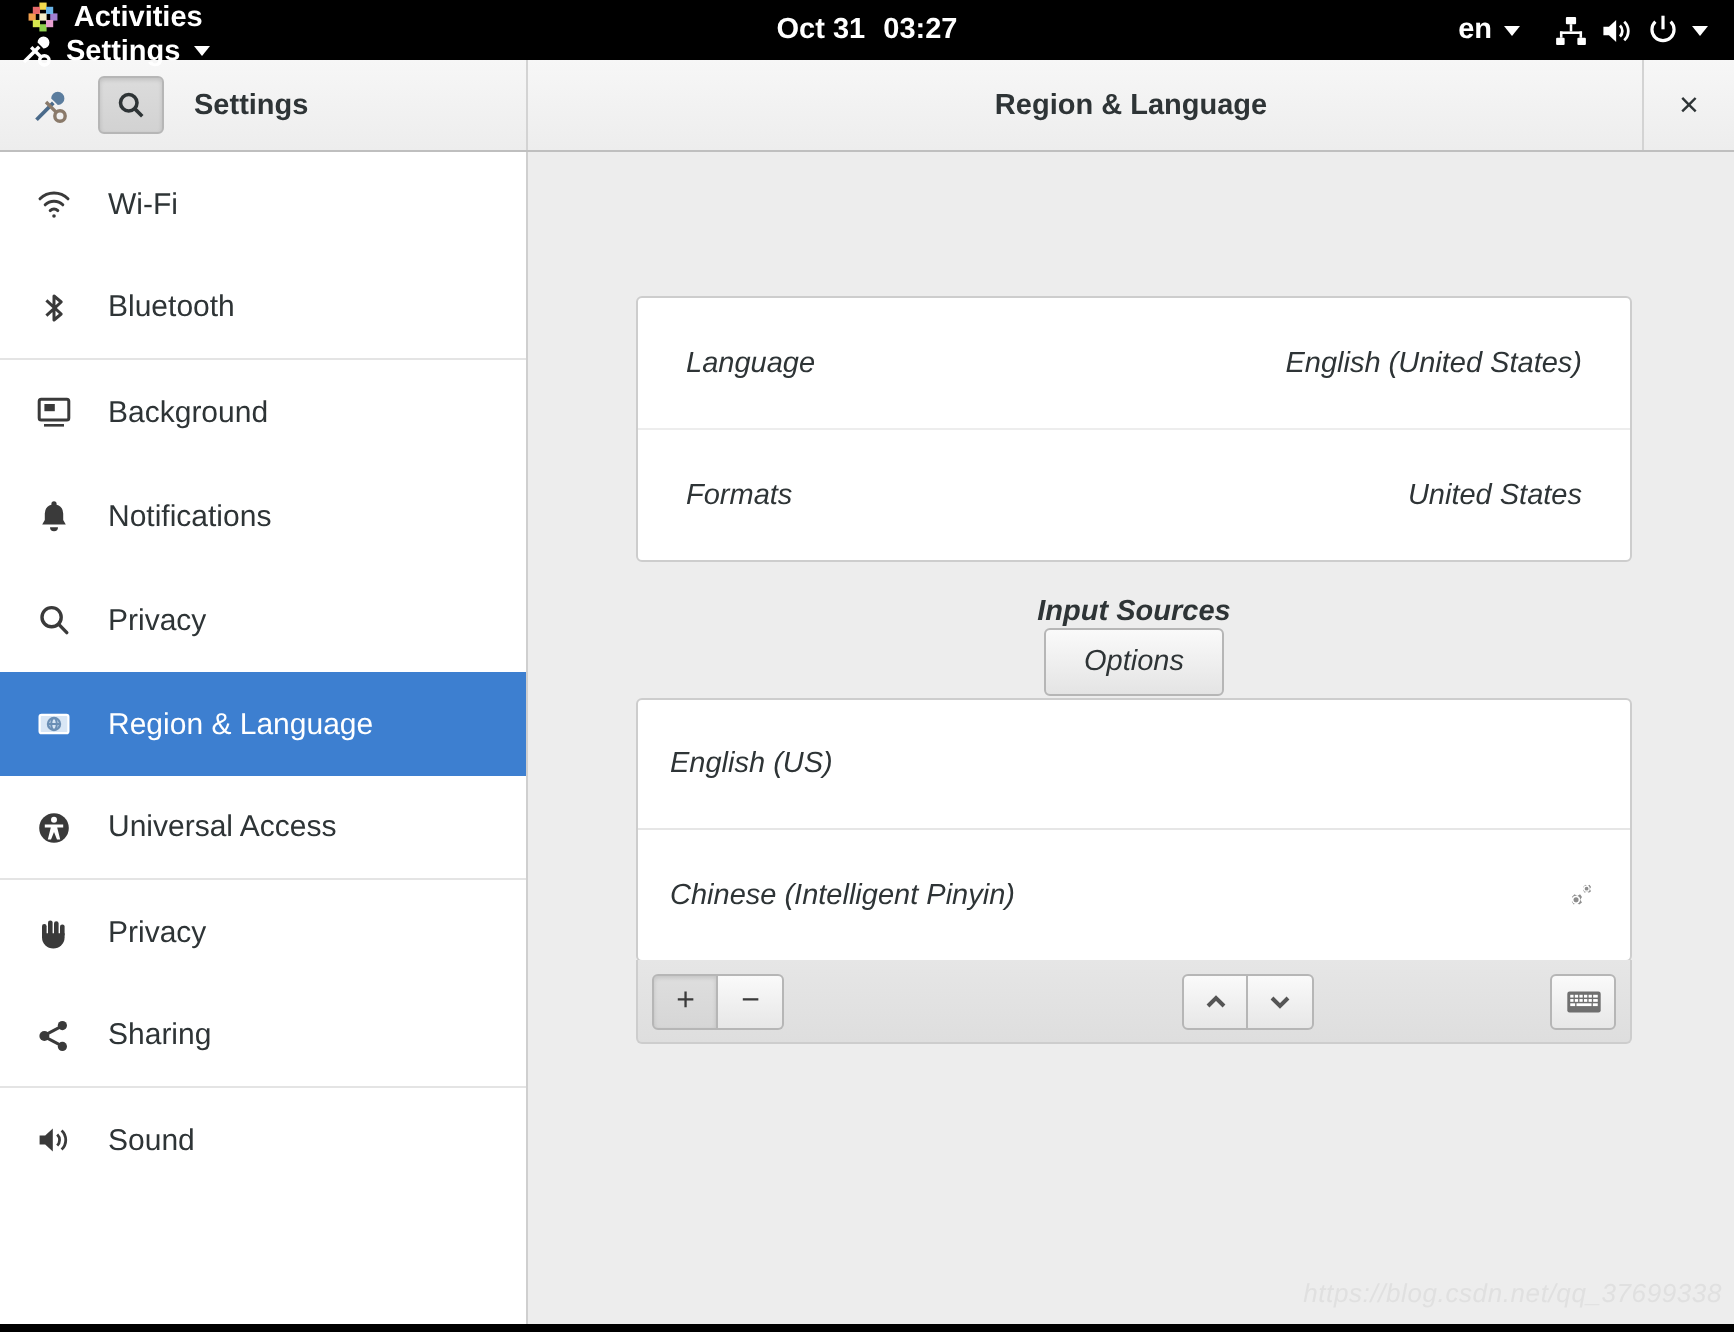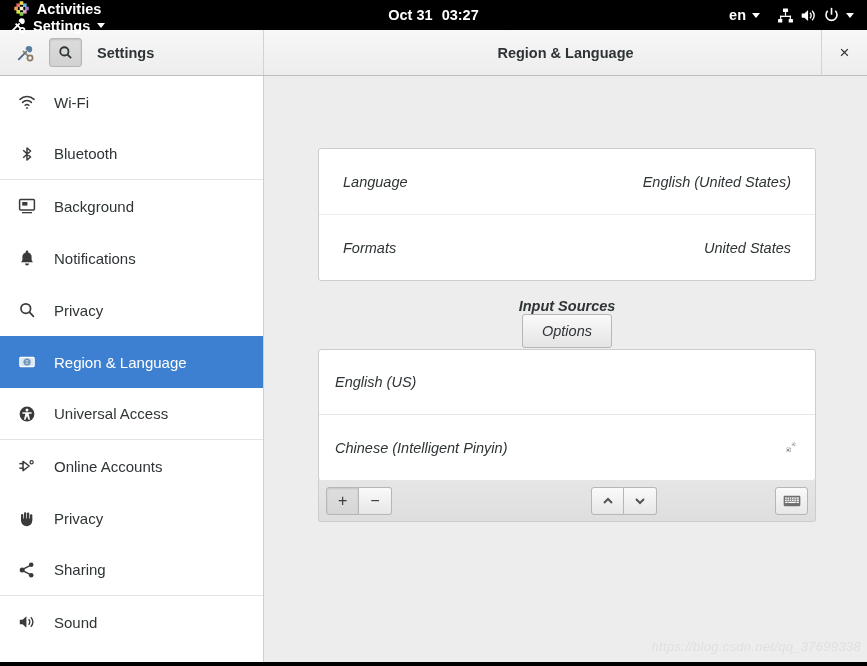--- a/index.html
+++ b/index.html
@@ -430,31 +430,20 @@
       <span class="side-ico">
         <svg viewBox="0 0 18 18">
           <circle cx="9" cy="9" r="7.4" fill="#3a3a3a"></circle>
           <circle cx="9" cy="4.9" r="1.5" fill="#ffffff"></circle>
           <path d="M4.4 7.2 h9.2 v1.5 h-3.0 l1.5 6.0 h-1.6 L9 11.0 l-1.5 3.7 H5.9 l1.5-6.0 h-3.0 z" fill="#ffffff"></path>
         </svg>
       </span>
       <span class="side-label">Universal Access</span>
     </div>
 
-    <div class="side-row">
-      <span class="side-ico">
-        <svg viewBox="0 0 18 18">
-          <path d="M5.0 4.4 L11.2 9.0 L5.0 13.6 Z" fill="none" stroke="#3a3a3a" stroke-width="1.5" stroke-linejoin="round"></path>
-          <line x1="1.4" y1="6.6" x2="5.6" y2="6.6" stroke="#3a3a3a" stroke-width="1.5"></line>
-          <line x1="1.4" y1="11.2" x2="5.6" y2="11.2" stroke="#3a3a3a" stroke-width="1.5"></line>
-          <circle cx="13.6" cy="5.2" r="1.6" fill="none" stroke="#3a3a3a" stroke-width="1.2"></circle>
-        </svg>
-      </span>
-      <span class="side-label">Online Accounts</span>
-    </div>
 
     <div class="side-row">
       <span class="side-ico">
         <svg viewBox="0 0 18 18" fill="#3a3a3a">
           <rect x="3.0" y="5.0" width="2.3" height="6.2" rx="1.1"></rect>
           <rect x="6.0" y="3.2" width="2.3" height="8.0" rx="1.1"></rect>
           <rect x="9.0" y="3.6" width="2.3" height="7.6" rx="1.1"></rect>
           <rect x="12.0" y="5.2" width="2.3" height="6.0" rx="1.1"></rect>
           <path d="M3.0 9.6 h11.3 v2.0 a5.6 5.6 0 0 1 -11.3 0 z"></path>
         </svg>

